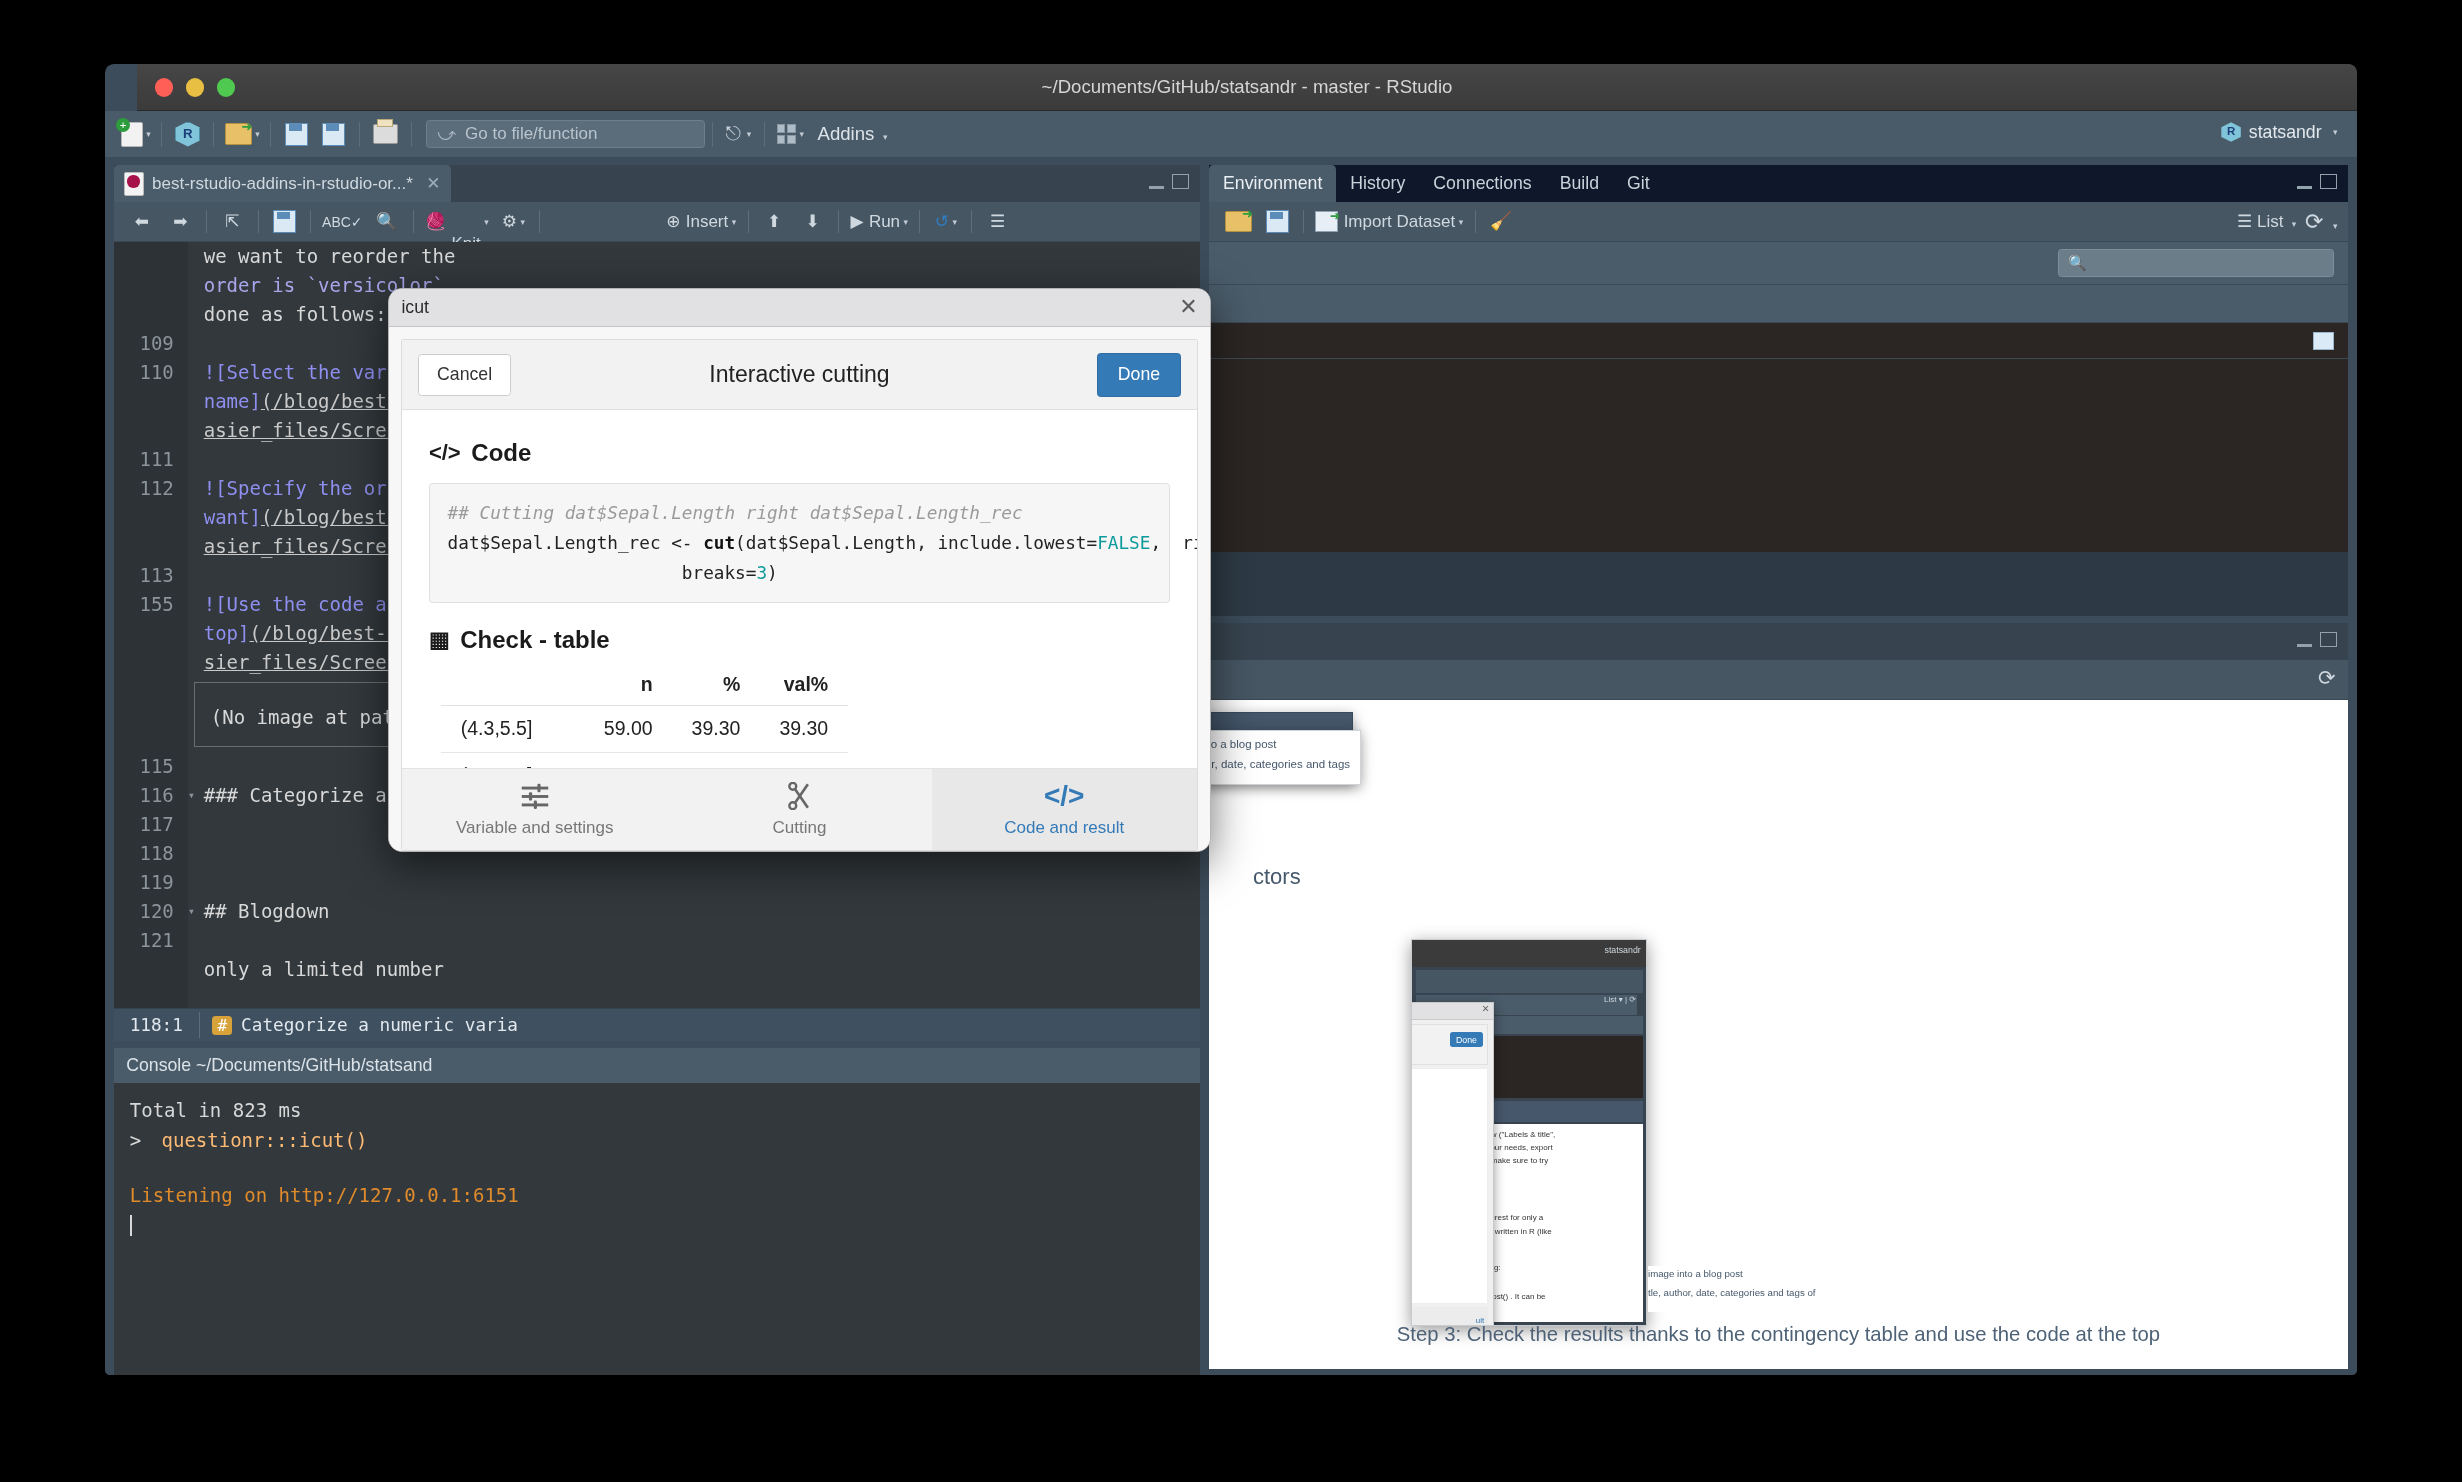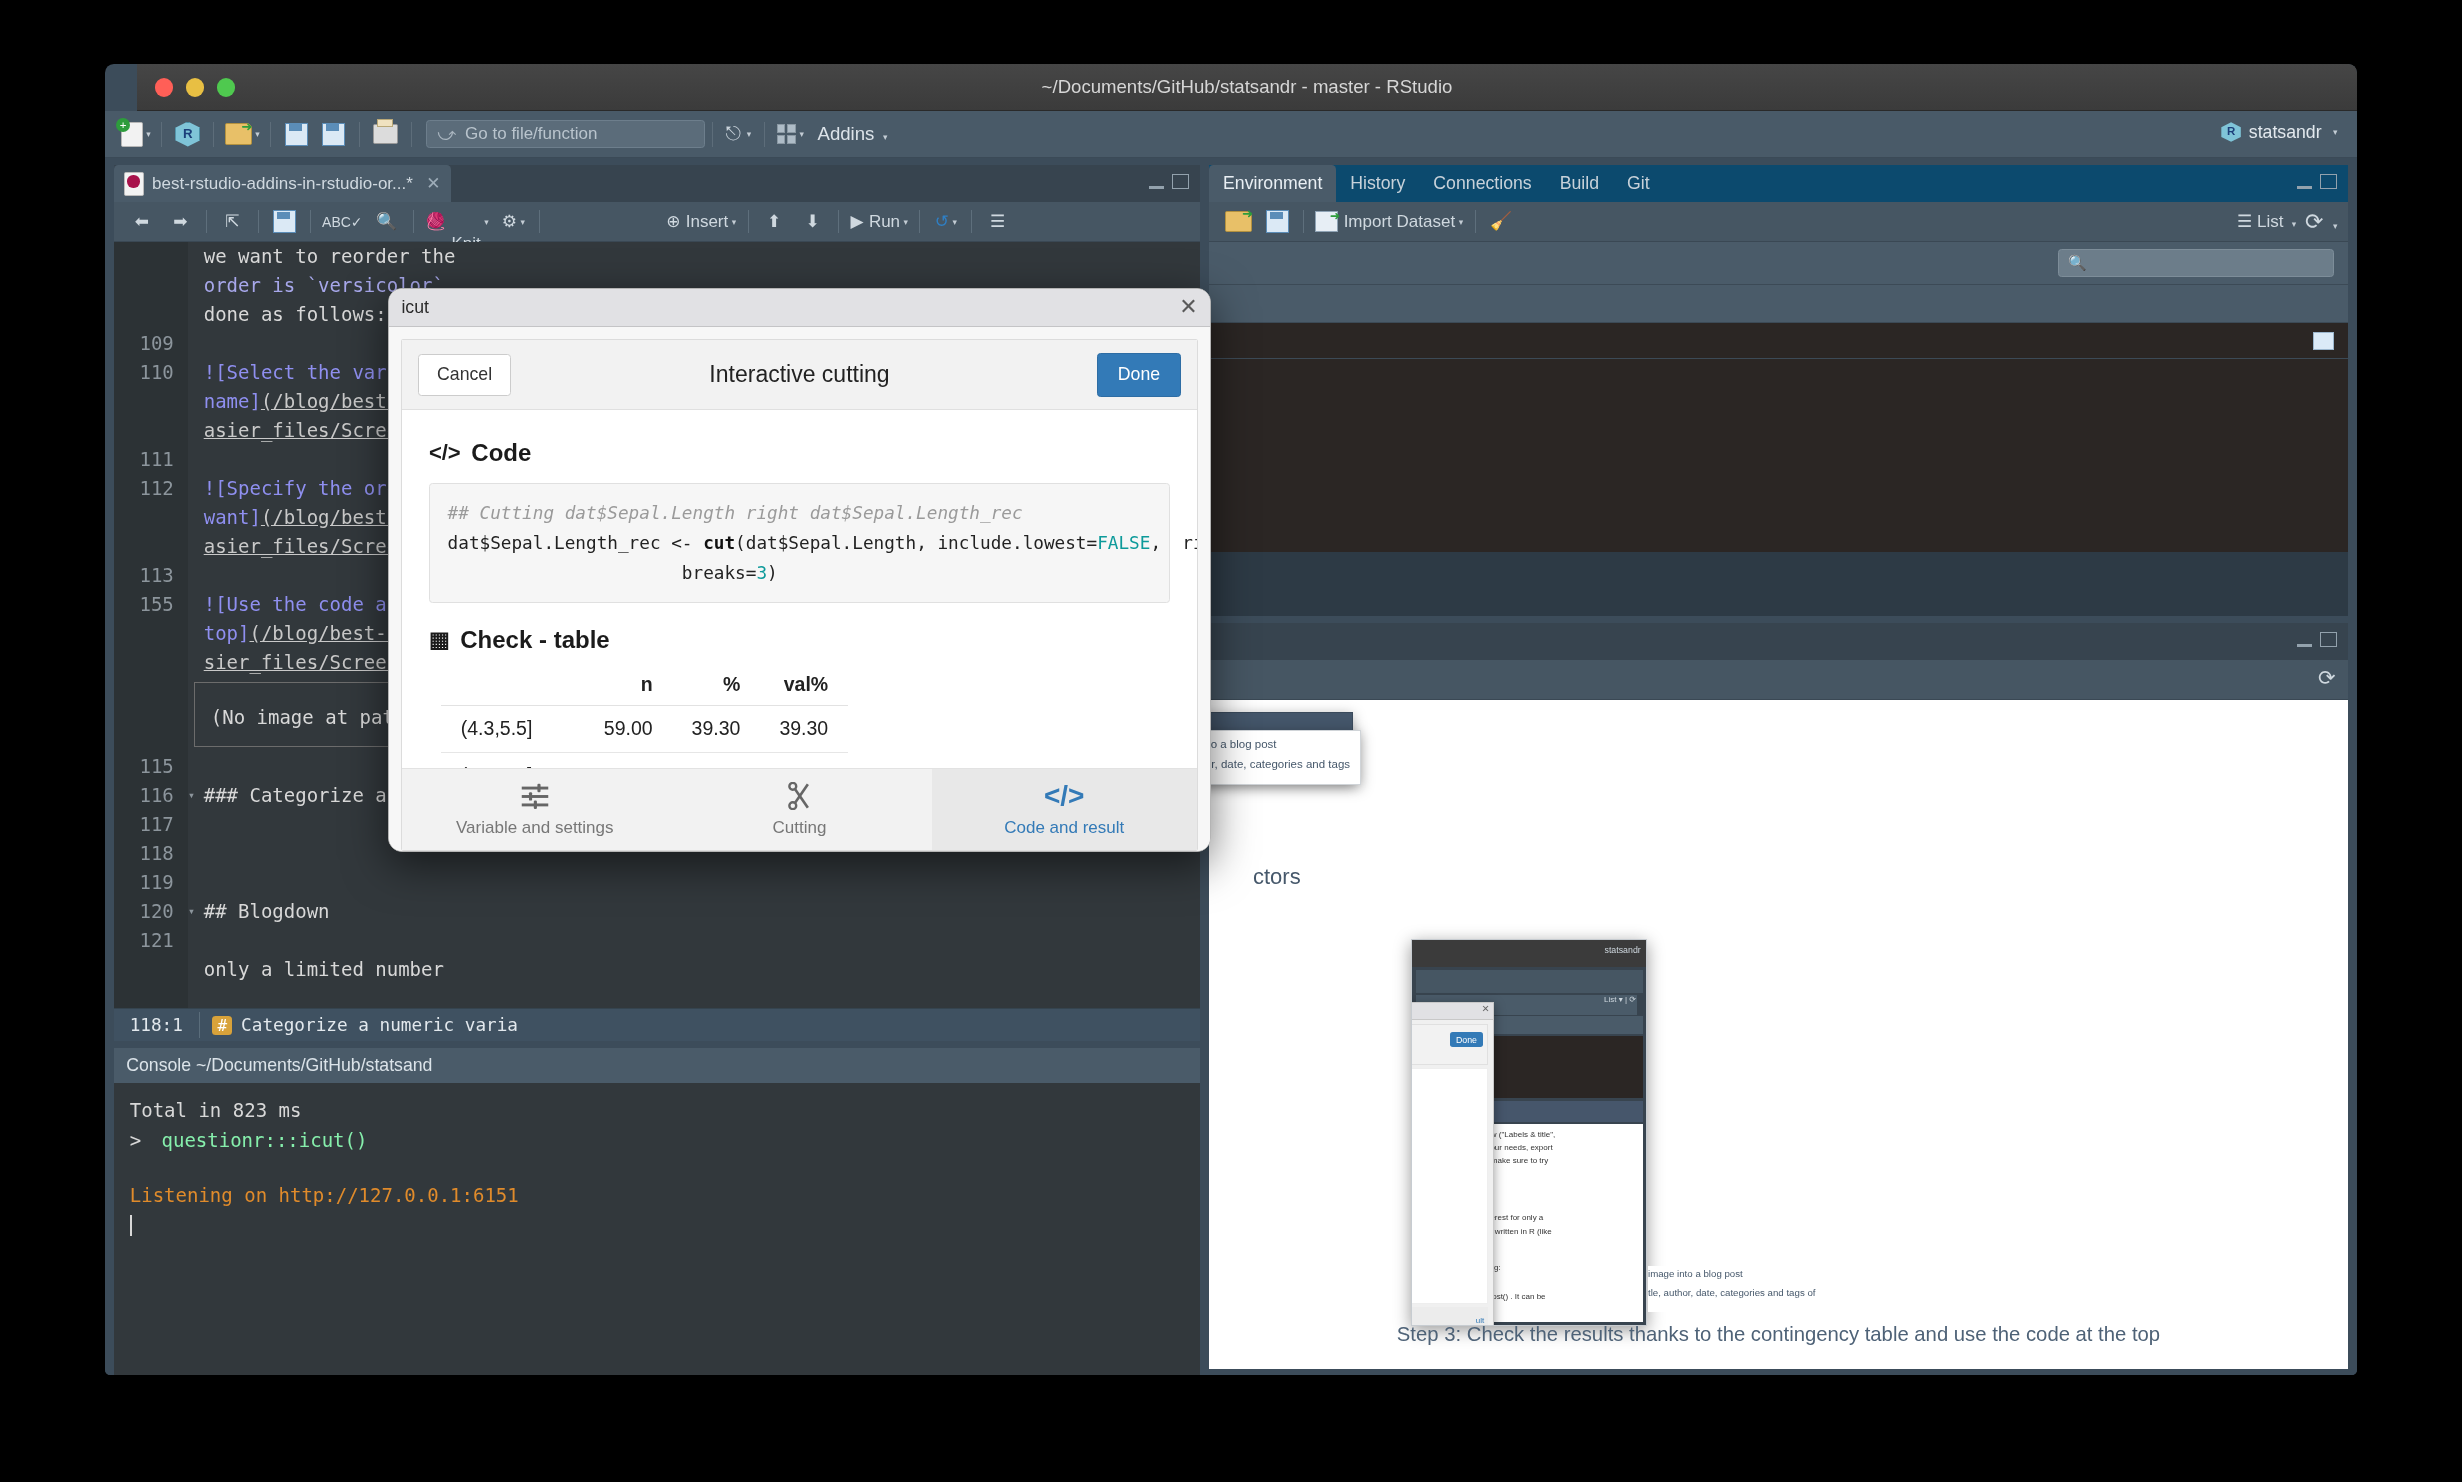--- a/index.html
+++ b/index.html
@@ -133,27 +133,27 @@
   #st-div { width:0.9px; height:26.5px; background:#5a6d7b; }
   .hash-badge { display:inline-block; background:#d8a23a; color:#fff; border-radius:3.5px; padding:0 5.3px; margin:0 8.8px 0 12.4px; font-size:16px;}
 
   
   #console-pane { position:absolute; left:8.8px; top:890px; width:1086px; height:322px; background:#2d3a45; }
   #console-head { height:35px; background:#4a5b69; display:flex; align-items:center; padding-left:12.4px;
       color:#dbe3e9; font-size:17.7px; }
   #console-body { height:287px; background:#32383c; padding:12.4px 16px; color:#d8d8d8;
       font-family:"DejaVu Sans Mono", monospace; font-size:19px; line-height:30px; }
   .c-prompt { color:#d8d8d8; }
-  .c-cmd { color:#86efac; }
+  .c-cmd { color:#fdba74; }
   .c-orange { color:#e08b2b; }
   .c-caret { display:inline-block; width:1.8px; height:21px; background:#d8d8d8; vertical-align:-3.5px;}
 
   
   #env-pane { position:absolute; left:1104px; top:7px; width:1139px; height:451px; background:#2d3a45; }
-  .env-tabs { display:flex; align-items:center; height:37px; background:#0c4a6e; position:relative;}
+  .env-tabs { display:flex; align-items:center; height:37px; background:#0f172a; position:relative;}
   .env-tab { height:37px; padding:0 14px; display:flex; align-items:center; color:#c8d2da; font-size:17.7px; }
   .env-tab.active { background:#4a5b69; color:#e9eff4; border-top-left-radius:4.4px; border-top-right-radius:4.4px; }
   .env-toolbar { height:39px; background:#465663; display:flex; align-items:center; padding-left:10.6px;
       color:#cfd8df; font-size:17px; gap:0; position:relative; border-bottom:0.9px solid #3a4854;}
   .env-right { position:absolute; right:10.6px; top:0; height:39px; display:flex; align-items:center; gap:8.8px; color:#cfd8df; font-size:17px;}
   .ic-import { width:21px;height:19.5px;background:#e7eef5;border:0.9px solid #8fa3b5;position:relative;}
   .ic-import::after{content:"➜";position:absolute;right:-2.7px;top:-3.5px;color:#2d9c3c;font-size:12.4px;}
   .ic-broom { color:#d8a23a; font-size:17.7px; }
   .env-searchbar { height:42px; background:#4a5b69; display:flex; align-items:center; justify-content:flex-end; padding-right:14px;}
   .env-search { width:265px; height:26.5px; background:#6c7d8a; border:0.9px solid #7d8d99; border-radius:3.5px;

